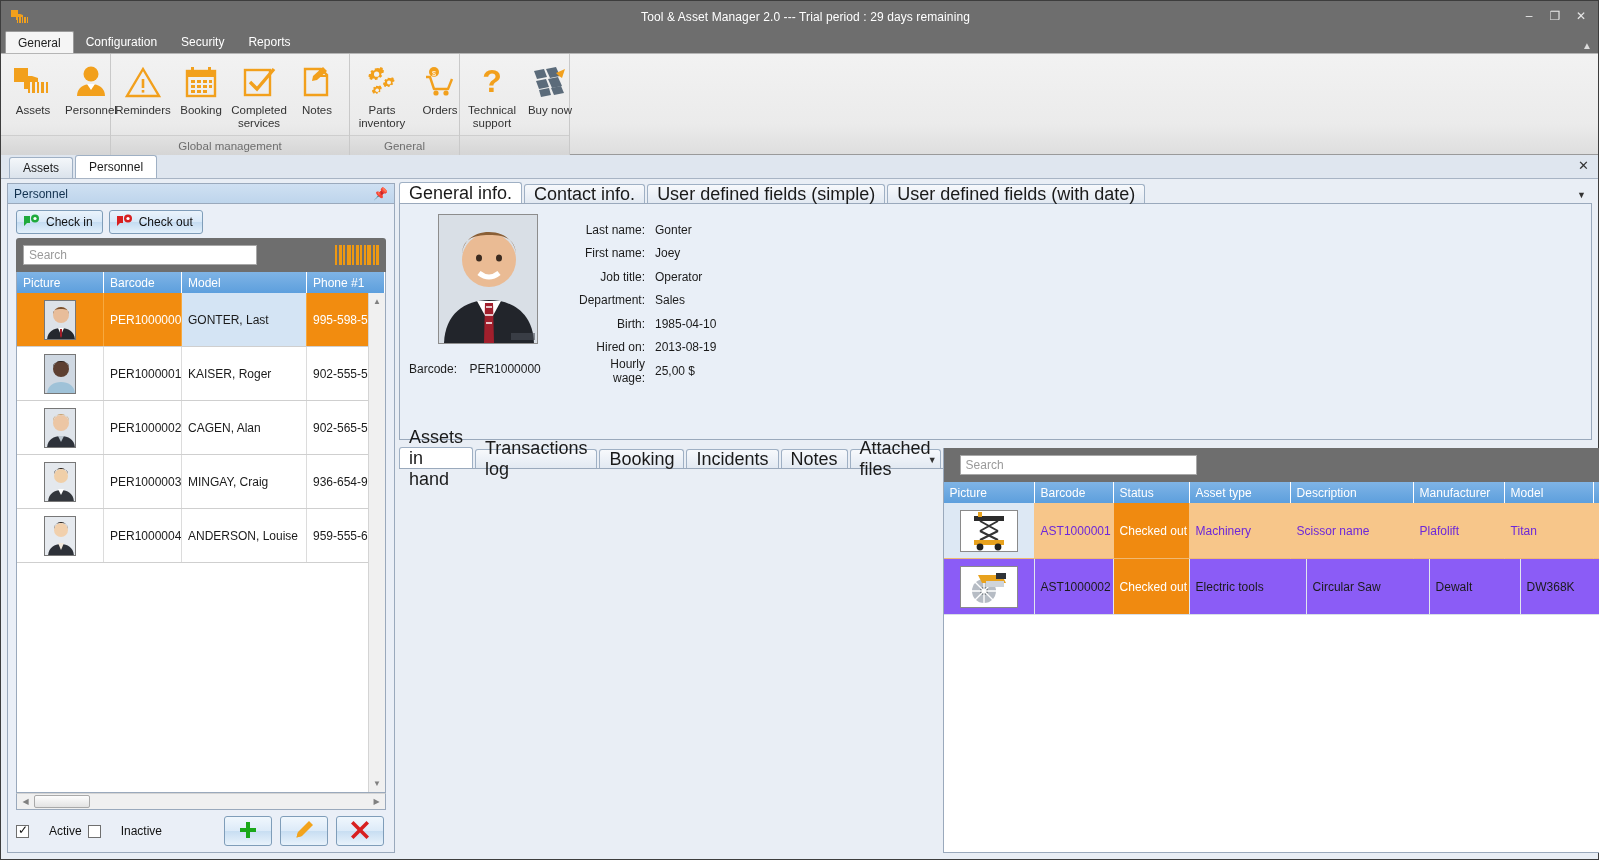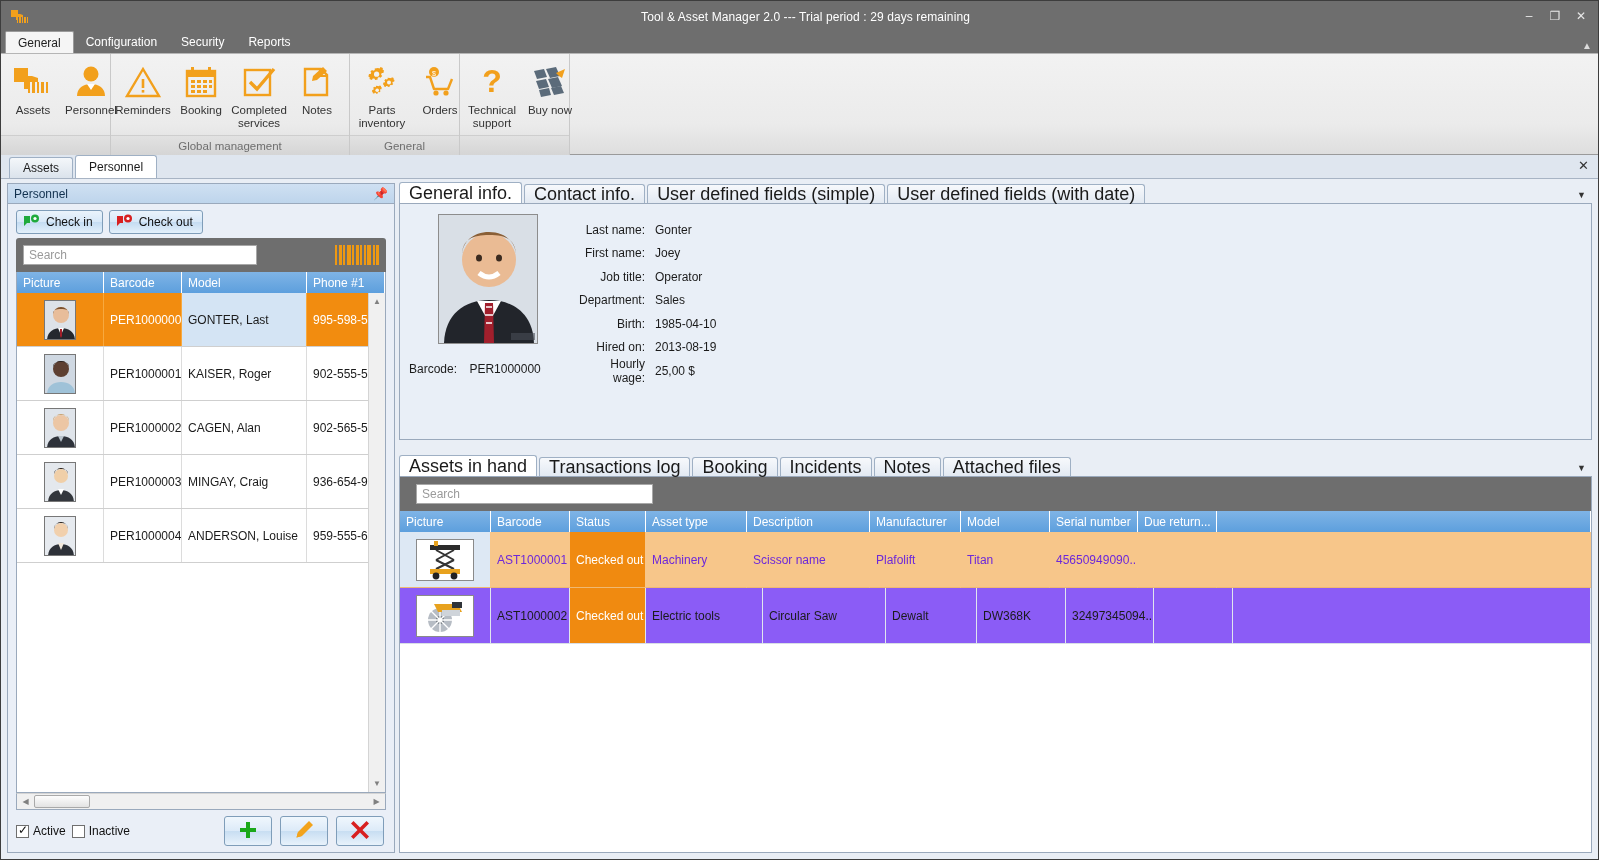--- a/index.html
+++ b/index.html
@@ -182,21 +182,21 @@
   }
   .hs-arrow { width:17px; text-align:center; font-size:8px; color:#808080; }
   .hs-thumb {
     width:56px; height:13px; background:linear-gradient(to bottom,#fdfdfd,#e3e3e3);
     border:1px solid #a9a9a9; border-radius:2px;
   }
 
   .leftfoot {
     height:42px; display:flex; align-items:center; padding:0 10px 0 8px; gap:6px;
   }
-  .cbx { display:flex; align-items:center; gap:4px; font-size:12px; color:#111; cursor:default; }
+  .cbx { display:flex; align-items:center; gap:20px; font-size:12px; color:#111; cursor:default; }
   .box {
     width:13px; height:13px; background:#fff; border:1px solid #6f6f6f; position:relative;
   }
   .box.checked:after {
     content:"✓"; position:absolute; left:1px; top:-3px; font-size:12px; color:#111;
   }
   .footbtns { margin-left:auto; display:flex; gap:8px; }
   .fbtn {
     width:48px; height:30px; border:1px solid #7f9db9; border-radius:3px;
     background:linear-gradient(to bottom,#f0f7fd 0%,#dceaf8 50%,#c8def2 51%,#e8f2fb 100%);
@@ -232,21 +232,21 @@
   }
   .barcode-line {
     margin-top:18px; font-size:12px; color:#1b1b1b; align-self:flex-start; padding-left:9px;
   }
   .fields { flex:1; padding-top:4px; }
   .frow { display:flex; height:23.5px; align-items:center; font-size:12px; color:#1b1b1b; }
   .flabel { width:80px; text-align:right; padding-right:10px; }
   .fvalue { }
 
   .bottomblock {
-    flex:1; min-height:0; margin-top:16px; display:flex; flex-direction:column;
+    flex:1; min-height:0; margin-top:8px; display:flex; flex-direction:row;
   }
   .bottomframe {
     flex:1; min-height:0; border:1px solid #9aa9bc; border-top:none;
     background:#fff; display:flex; flex-direction:column;
   }
   .asearchbar {
     height:34px; background:#6e6e6e; display:flex; align-items:center; padding:0 0 0 16px;
   }
   .asearchbar input {
     width:237px; height:20px; font-size:12px; border:1px solid #a8a8a8; padding:0 5px;

